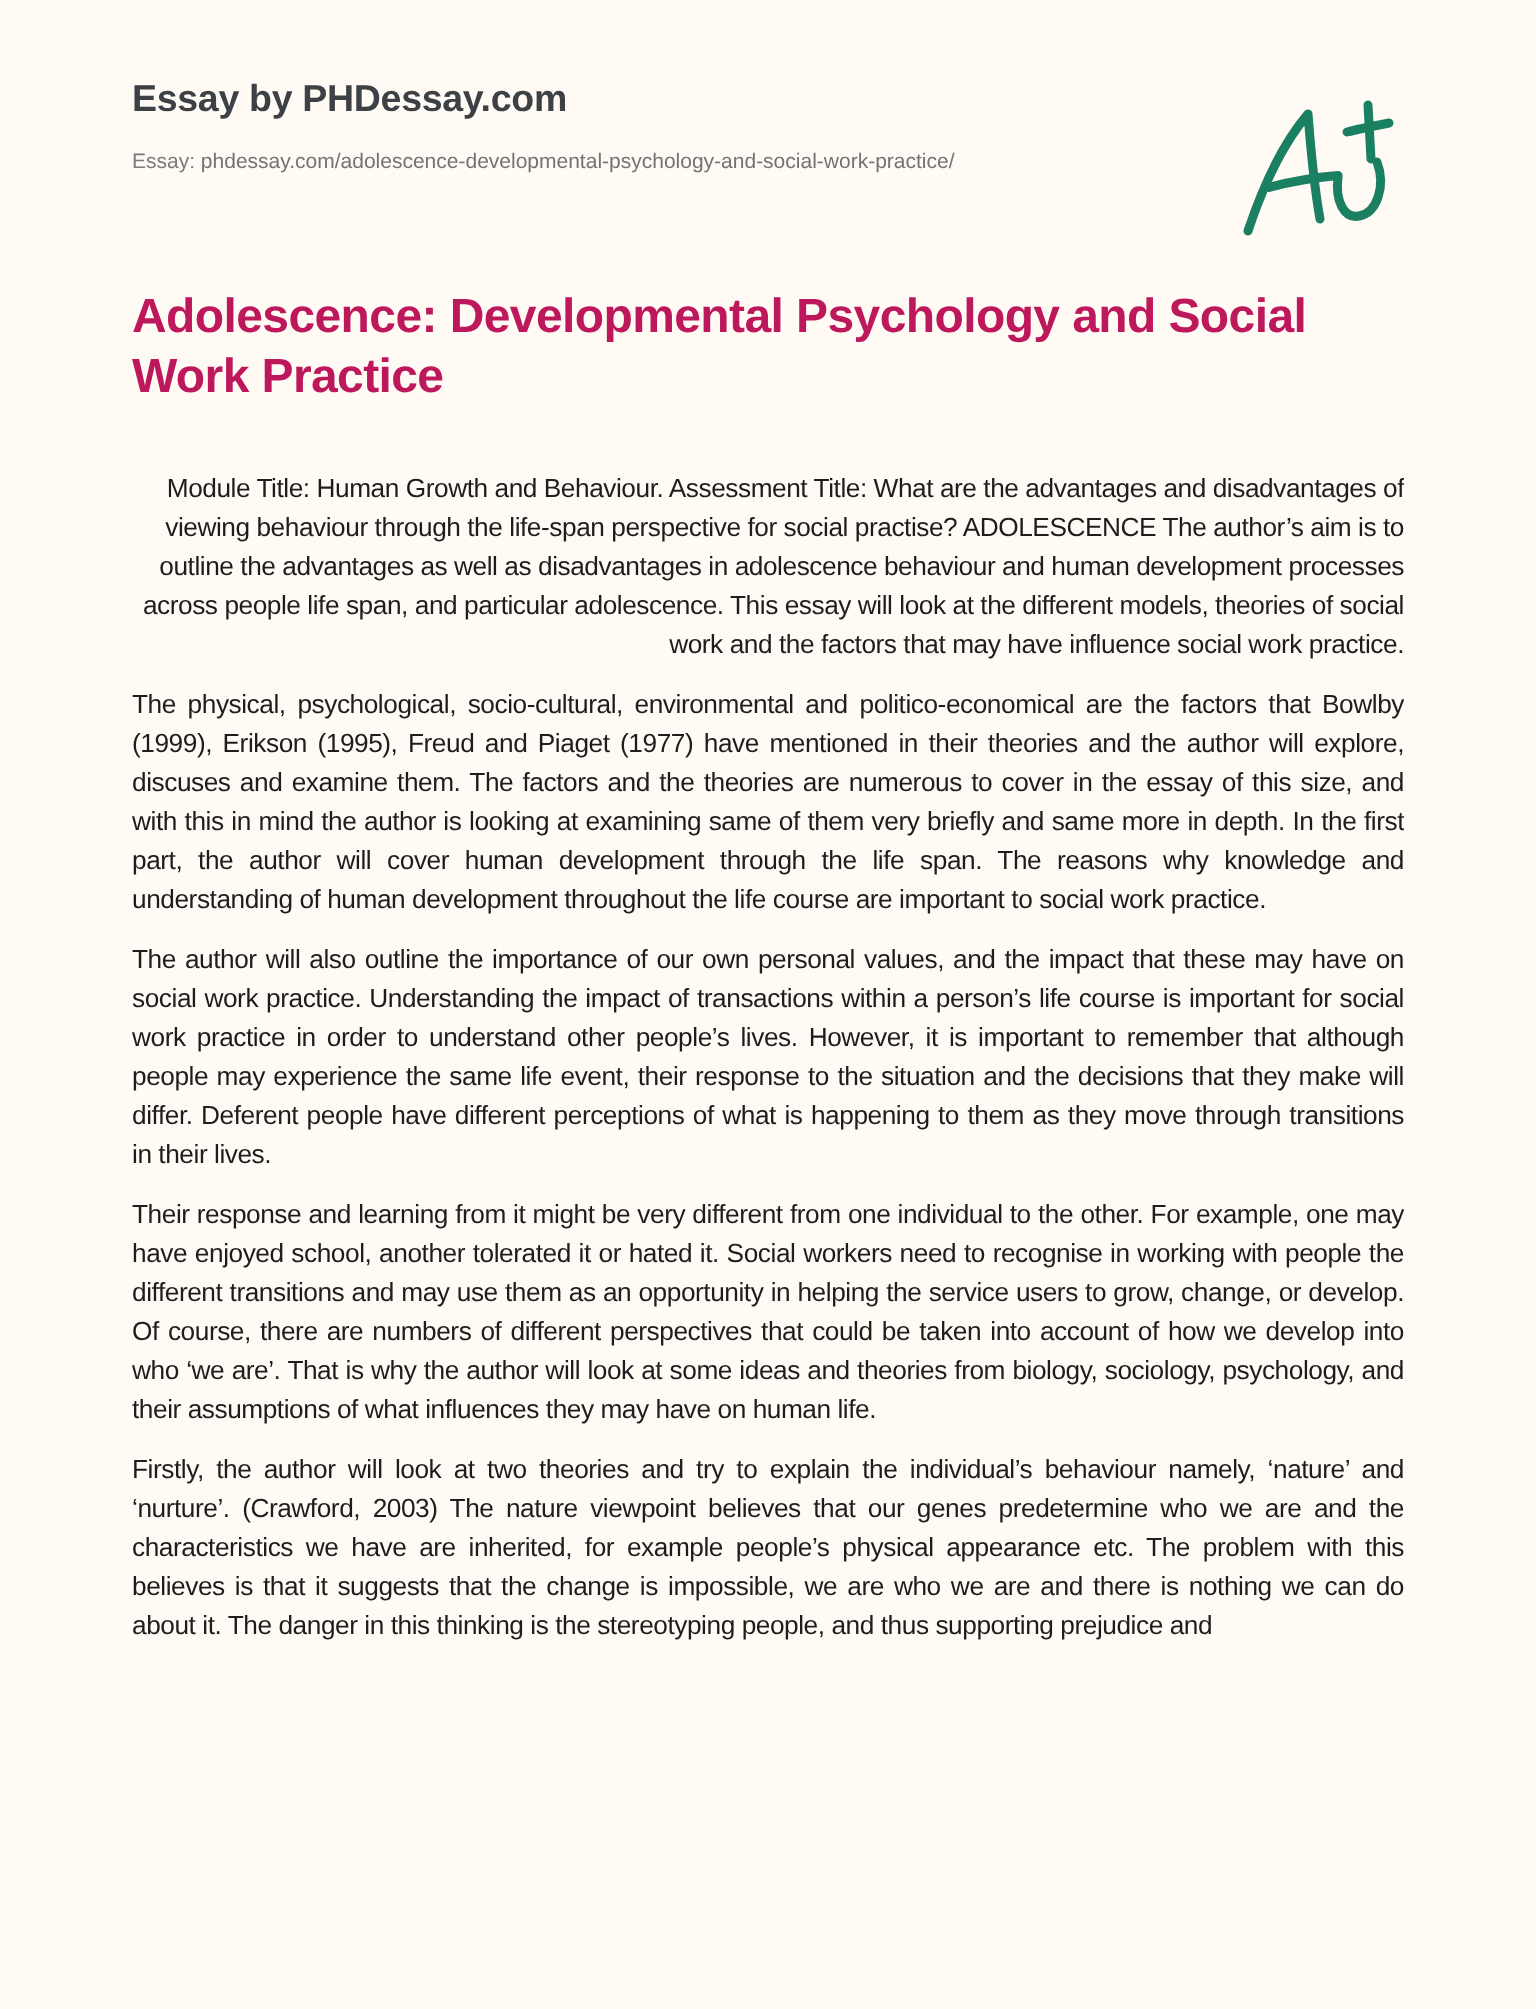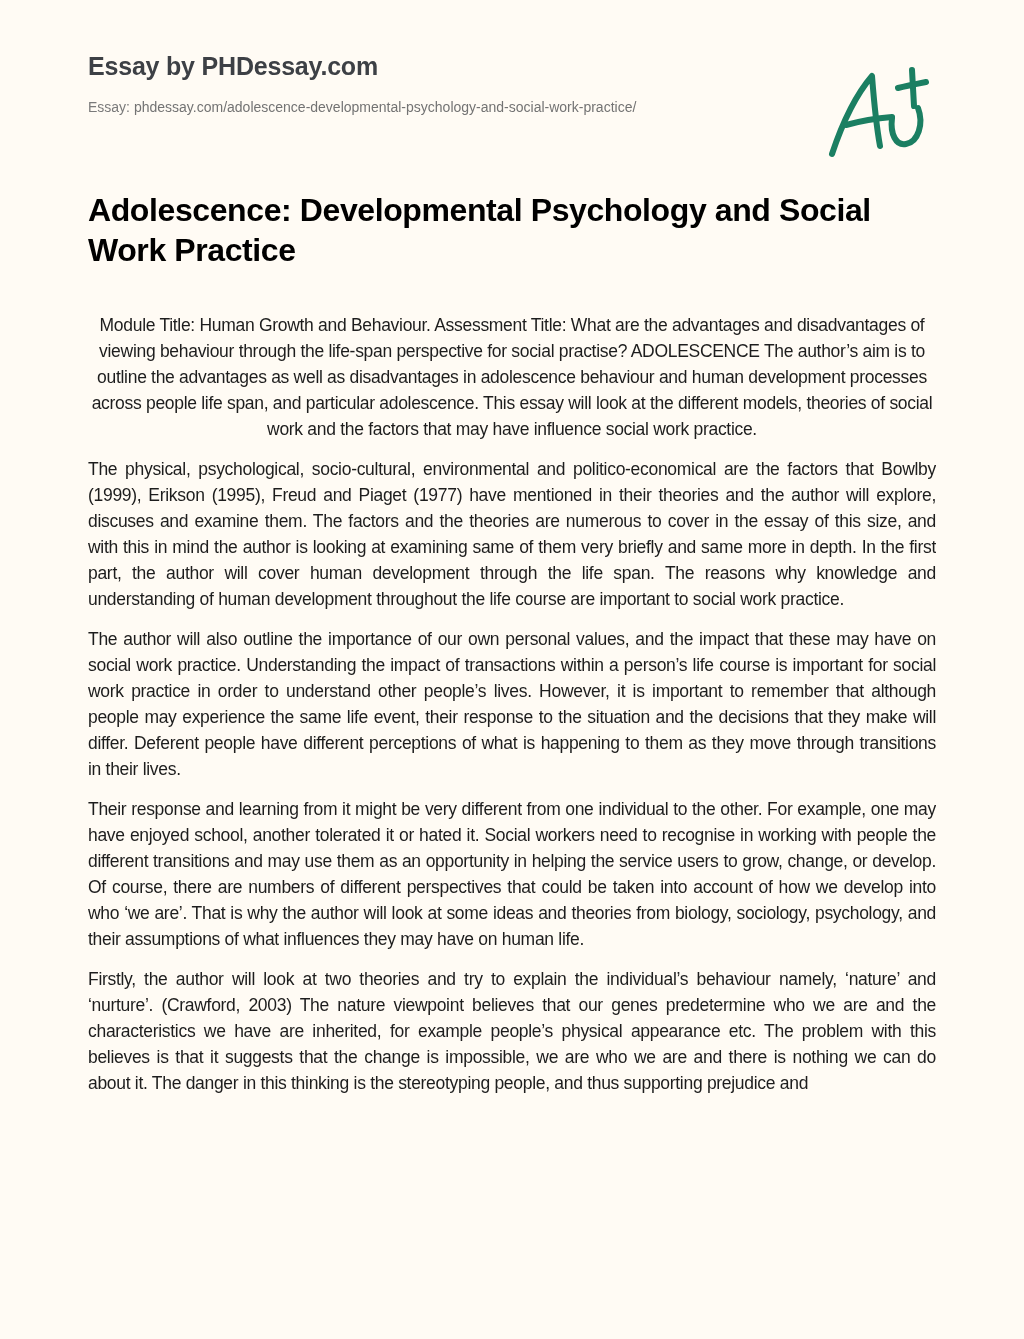--- a/index.html
+++ b/index.html
@@ -10,33 +10,33 @@
     color: #1d1d1d;
     position: relative;
   }
   .header { position: absolute; left: 88px; top: 50px; width: 720px; }
   .brand { font-size: 25px; font-weight: bold; color: #3d4045; margin: 0; line-height: 32px; letter-spacing: -0.2px; }
   .source { margin-top: 16px; font-size: 14px; color: #7a7a7a; line-height: 18px; }
   .source a { color: #737373; text-decoration: none; }
   .logo { position: absolute; left: 820px; top: 62px; width: 110px; height: 100px; }
   .title {
     position: absolute; left: 88px; top: 190px; width: 860px;
-    font-size: 32px; font-weight: bold; line-height: 40px; color: #000000;
+    font-size: 32px; font-weight: bold; line-height: 40px; color: #be185d;
     margin: 0; letter-spacing: -0.4px;
   }
   .body {
     position: absolute; left: 88px; top: 312px; width: 848px;
     height: 980px; overflow: hidden;
   }
   .body p {
     margin: 0 0 14px 0;
     font-size: 17.5px; line-height: 26px; text-align: justify; color: #1d1d1d;
     letter-spacing: -0.3px;
   }
-  .body p:first-child { text-align: center; }
+  .body p:first-child { text-align: right; }
 </style>
 </head>
 <body>
 
 <div class="header">
   <h1 class="brand">Essay by PHDessay.com</h1>
   <div class="source">
     <span>Essay: </span><a>phdessay.com/adolescence-developmental-psychology-and-social-work-practice/</a>
   </div>
 </div>

